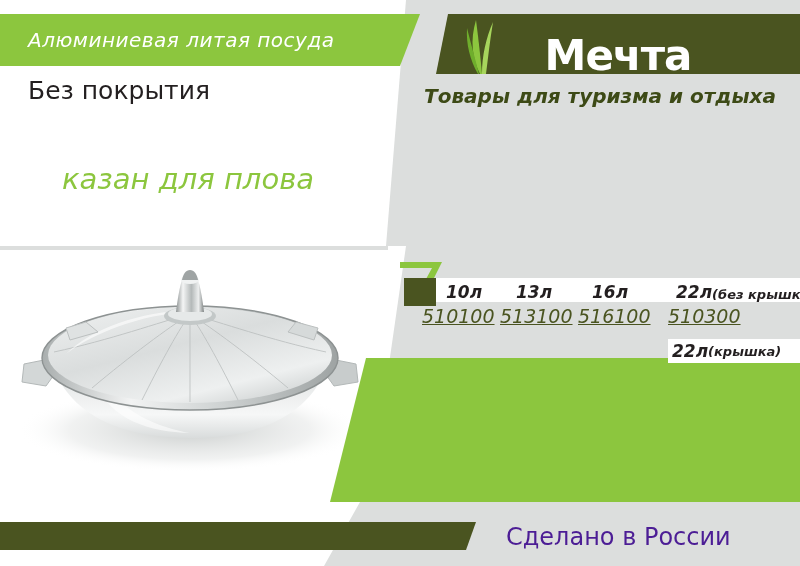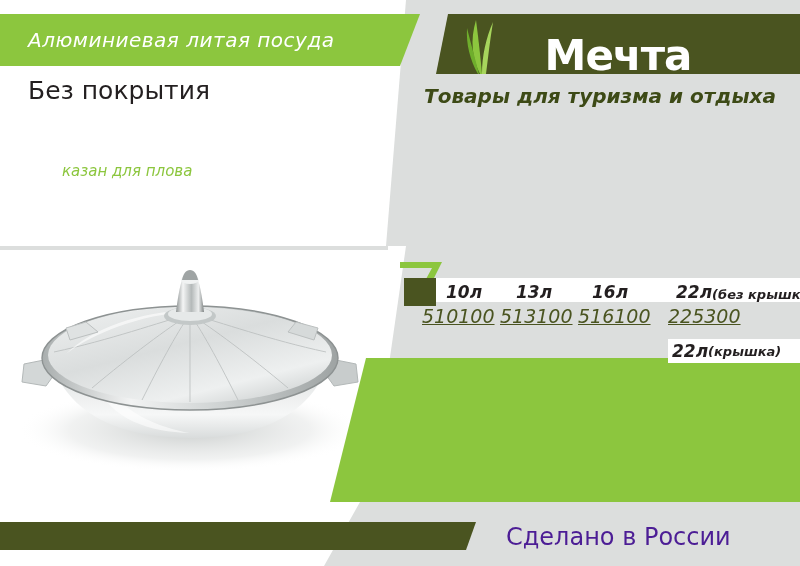--- a/index.html
+++ b/index.html
@@ -92,21 +92,21 @@
     white-space:nowrap;
   }
 
   
   #subtitle{
     position:absolute;left:28px;top:76px;
     color:#231f20;font-size:25px;white-space:nowrap;
   }
   #product{
     position:absolute;left:62px;top:162px;
-    color:#8cc63e;font-size:15px;font-style:italic;white-space:nowrap;text-align:center;
+    color:#8cc63e;font-size:29px;font-style:italic;white-space:nowrap;text-align:center;
   }
 
   
   #photo{
     position:absolute;left:0;top:252px;width:380px;height:230px;
   }
 
   
   #bracket{
     position:absolute;left:398px;top:248px;width:60px;height:42px;
@@ -300,21 +300,21 @@
     <span class="note"></span>
   </div>
   <div class="hdr-cell" style="left:676px;">
     <span>22л</span>
     <span class="note">(без крышки)</span>
   </div>
 
   <div class="code-cell" style="left:422px;">510100</div>
   <div class="code-cell" style="left:500px;">513100</div>
   <div class="code-cell" style="left:578px;">516100</div>
-  <div class="code-cell" style="left:668px;">225300</div>
+  <div class="code-cell" style="left:668px;">510300</div>
 
   <div id="green-block"></div>
 
   <div id="table-row2-hdr"></div>
   <div id="row2-hdr-cell">
     <span>22л</span>
     <span class="note">(крышка)</span>
   </div>
 
   <div id="grey-bottom"></div>

